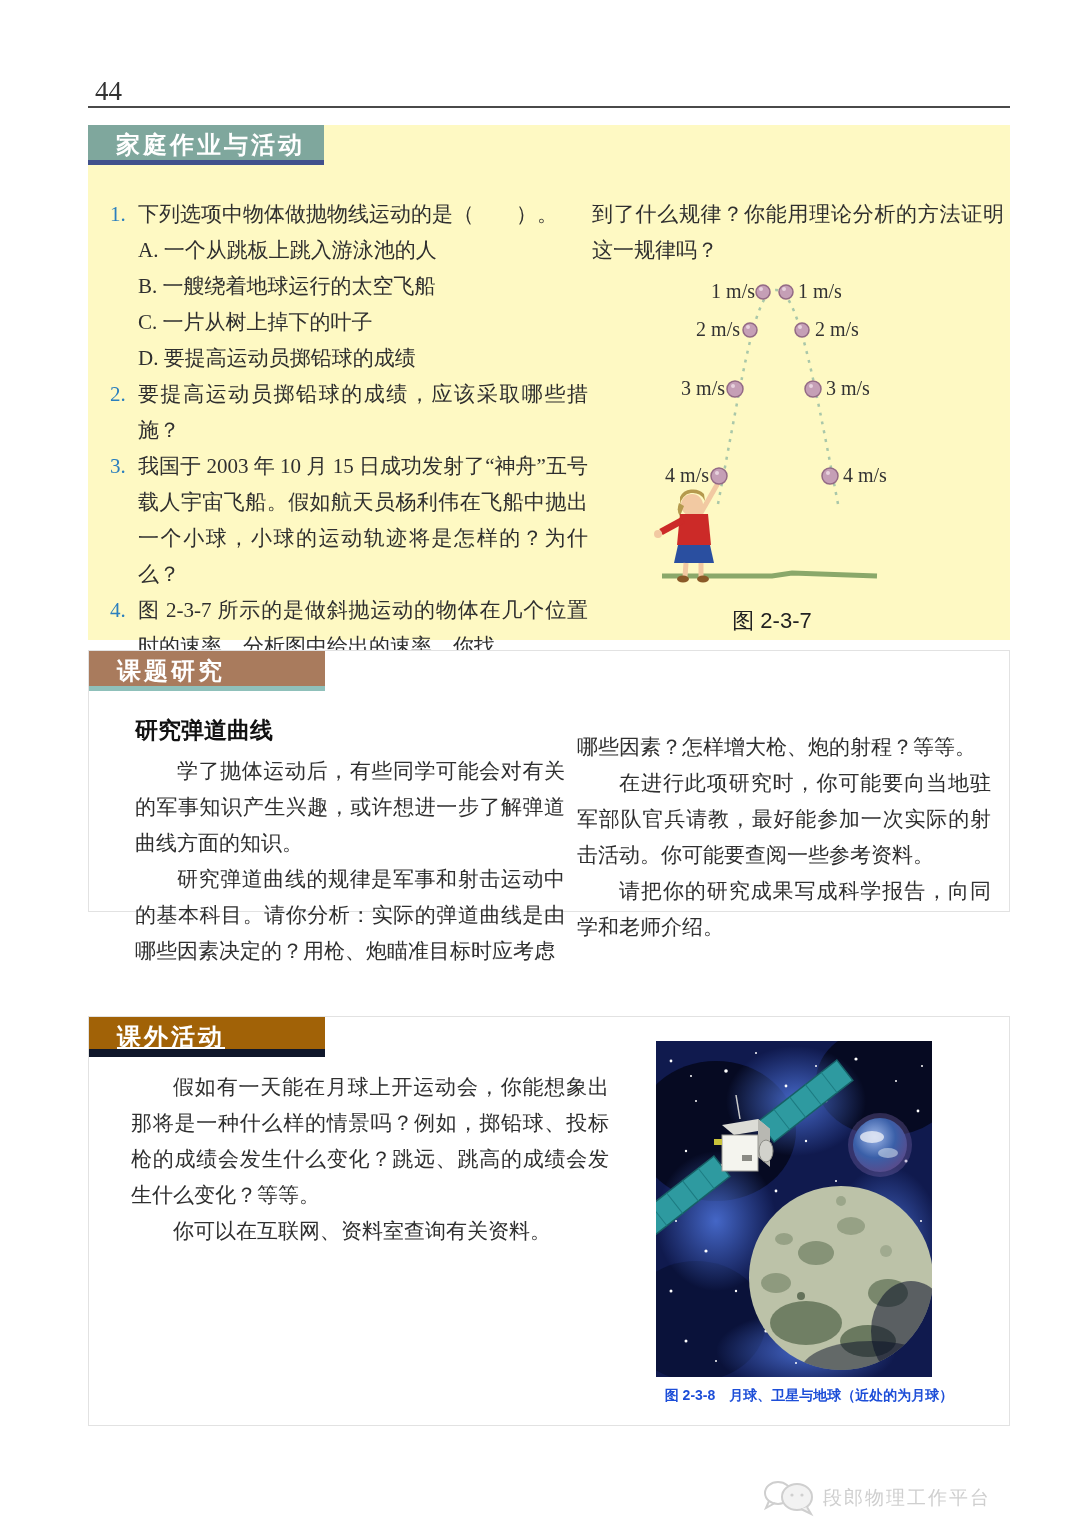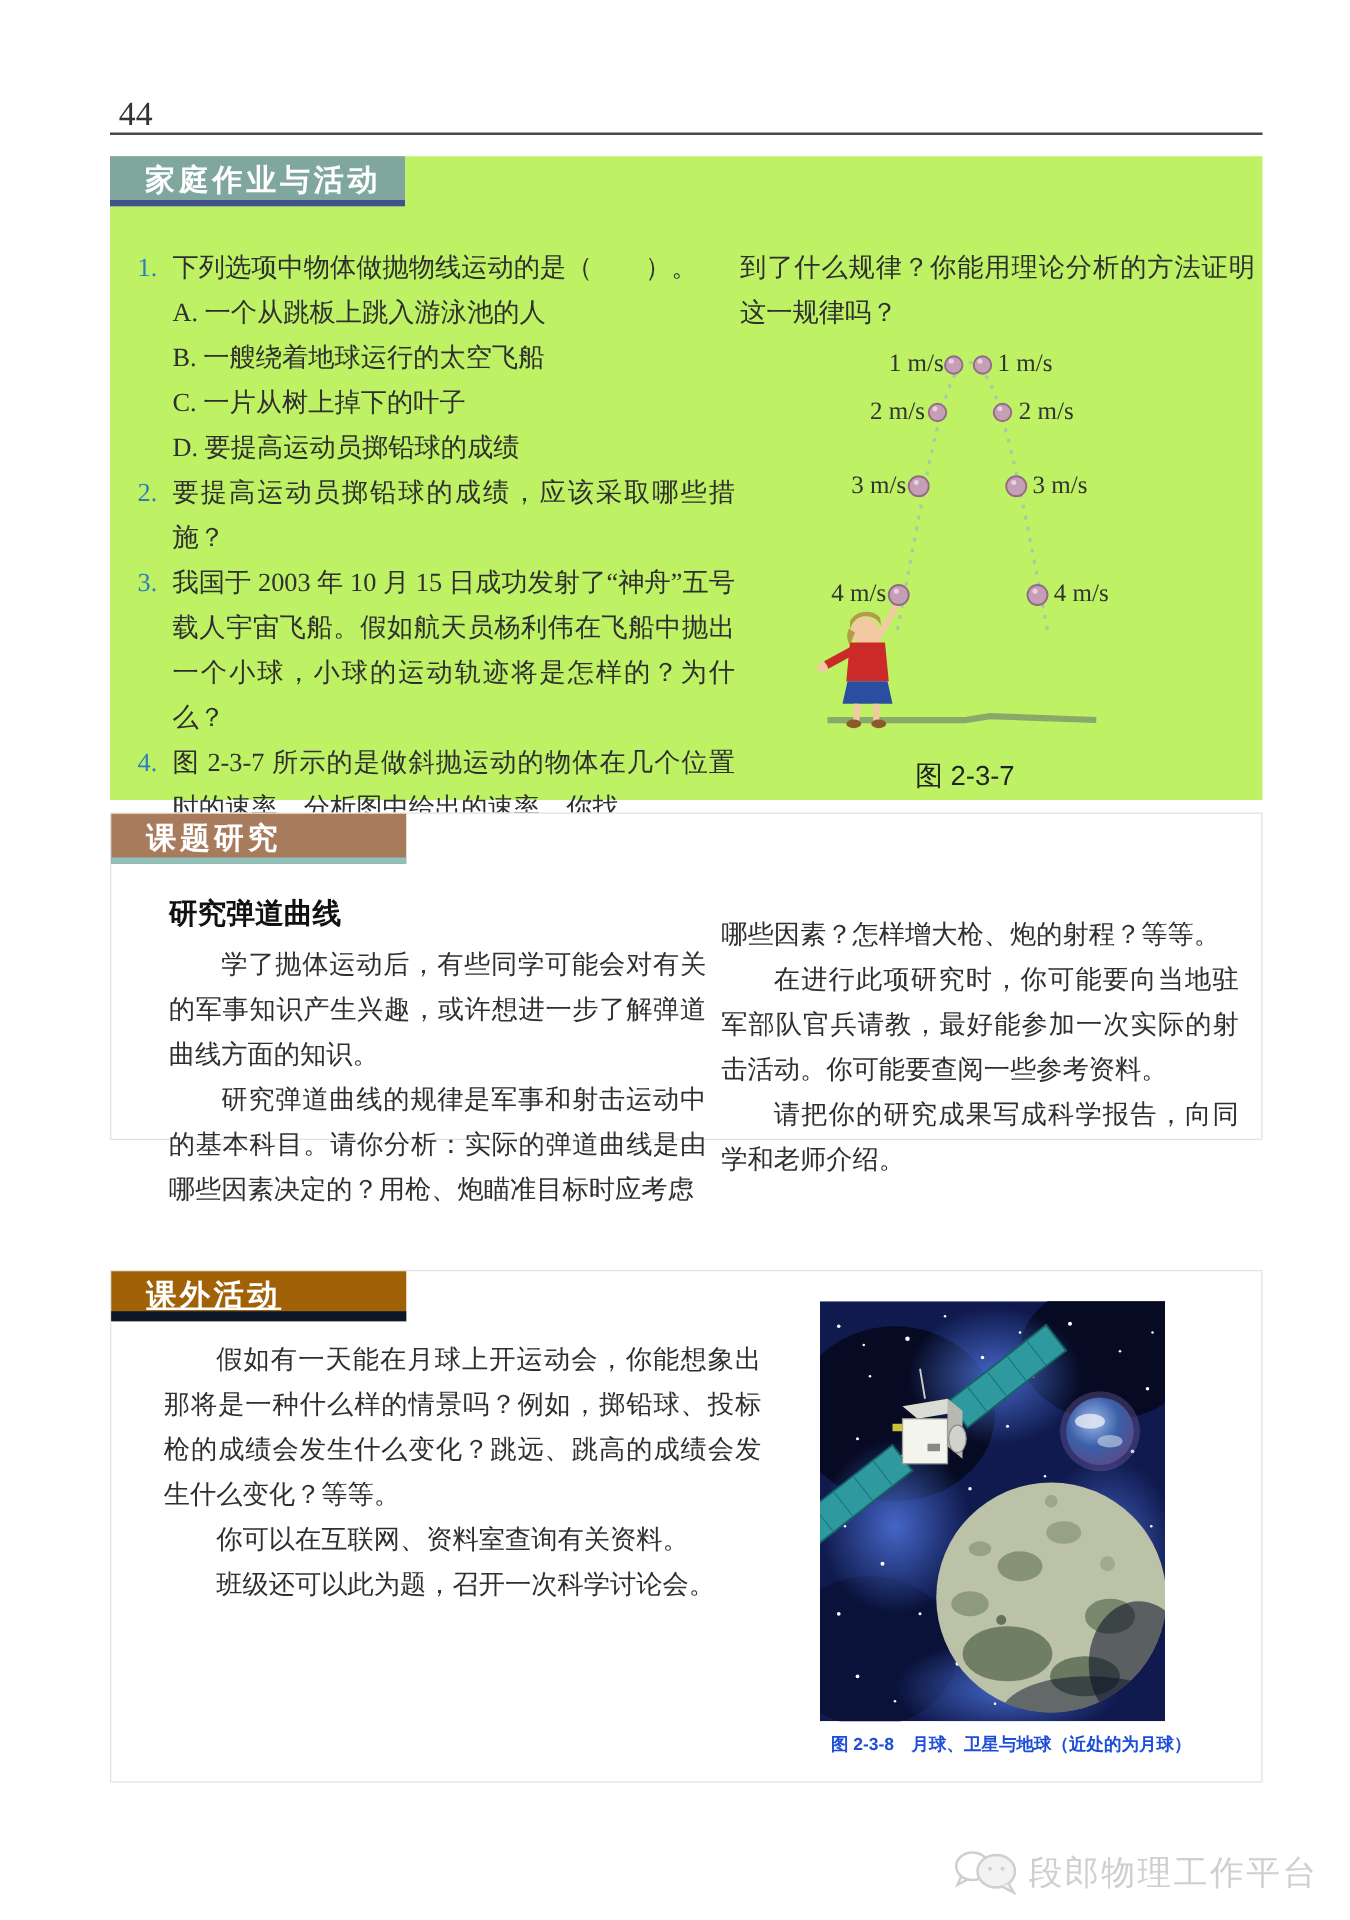--- a/index.html
+++ b/index.html
@@ -7,21 +7,21 @@
   .page {
     position:relative; width:1080px; height:1536px; background:#ffffff;
     font-family:"Liberation Serif","DejaVu Serif",serif; color:#2f2f2f;
     overflow:hidden;
     border-radius:29px;
   }
   .page-number { position:absolute; top:76px; left:95px; font-size:27px; color:#333; }
   .top-rule { position:absolute; top:106px; left:88px; width:922px; height:2px; background:#4a4a4a; }
 
   .panel { position:absolute; left:88px; width:922px; }
-  .panel-green { top:125px; height:515px; background:#bef264; }
+  .panel-green { top:125px; height:515px; background:#fef9c3; }
   .panel-white { background:#ffffff; border:1px solid #e2e2e2; }
   .panel-research { top:650px; height:262px; }
   .panel-activity { top:1016px; height:410px; }
 
   .tab {
     position:absolute; top:0; left:0; width:236px; height:40px;
     font-family:"Liberation Sans","DejaVu Sans",sans-serif;
     font-size:24px; font-weight:bold; letter-spacing:3px;
     color:#ffffff; line-height:40px; padding-left:28px;
   }
@@ -62,21 +62,21 @@
   .ac-caption {
     position:absolute; left:537px; top:370px; width:366px; text-align:center;
     font-family:"Liberation Sans","DejaVu Sans",sans-serif; font-weight:bold;
     font-size:14px; color:#1d4ed8;
   }
 
   
   .watermark {
     position:absolute; left:763px; top:1478px; display:flex; align-items:center; gap:8px;
     color:#cfcfcf; font-family:"Liberation Sans","DejaVu Sans",sans-serif;
-    font-size:27px; letter-spacing:2px; text-shadow:1px 1px 0 #ffffff;
+    font-size:19px; letter-spacing:2px; text-shadow:1px 1px 0 #ffffff;
   }
 </style>
 </head>
 <body>
 
 <div class="page">
 
   <div class="page-number">44</div>
   <div class="top-rule"></div>
 
@@ -177,21 +177,20 @@
       <p class="para-indent">在进行此项研究时，你可能要向当地驻军部队官兵请教，最好能参加一次实际的射击活动。你可能要查阅一些参考资料。</p>
       <p class="para-indent">请把你的研究成果写成科学报告，向同学和老师介绍。</p>
     </div>
   </div>
 
   <div class="panel panel-white panel-activity">
     <div class="tab tab-activity">课外活动</div>
     <div class="ac-left body-text">
       <p class="para-indent">假如有一天能在月球上开运动会，你能想象出那将是一种什么样的情景吗？例如，掷铅球、投标枪的成绩会发生什么变化？跳远、跳高的成绩会发生什么变化？等等。</p>
       <p class="para-indent">你可以在互联网、资料室查询有关资料。</p>
-      <p class="para-indent">班级还可以此为题，召开一次科学讨论会。</p>
     </div>
 
     <div class="space-figure">
       <svg width="276" height="336" viewBox="0 0 276 336">
         <defs>
           <radialGradient id="nebula1" cx="50%" cy="50%" r="50%">
             <stop offset="0%" stop-color="#4a6fd4" stop-opacity="0.9"></stop>
             <stop offset="100%" stop-color="#4a6fd4" stop-opacity="0"></stop>
           </radialGradient>
           <radialGradient id="earthGrad" cx="40%" cy="35%" r="70%">

